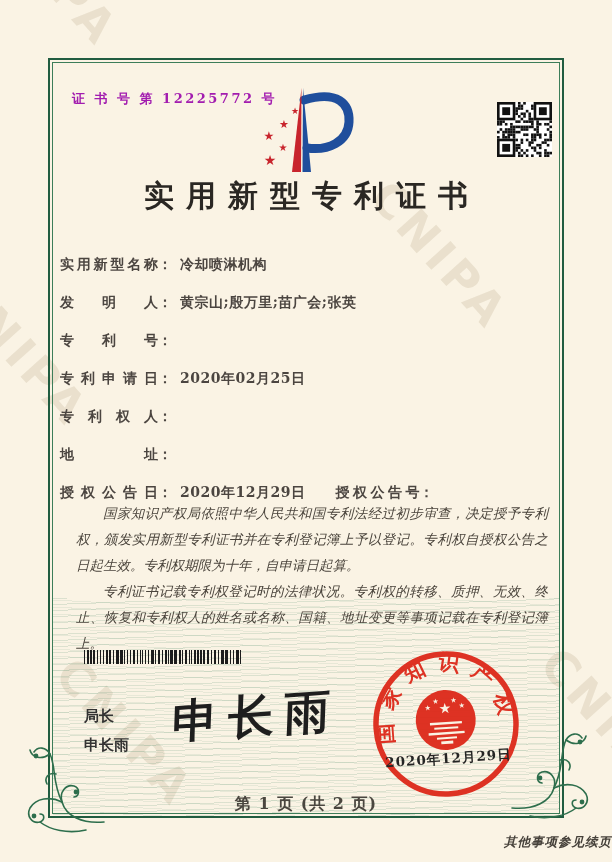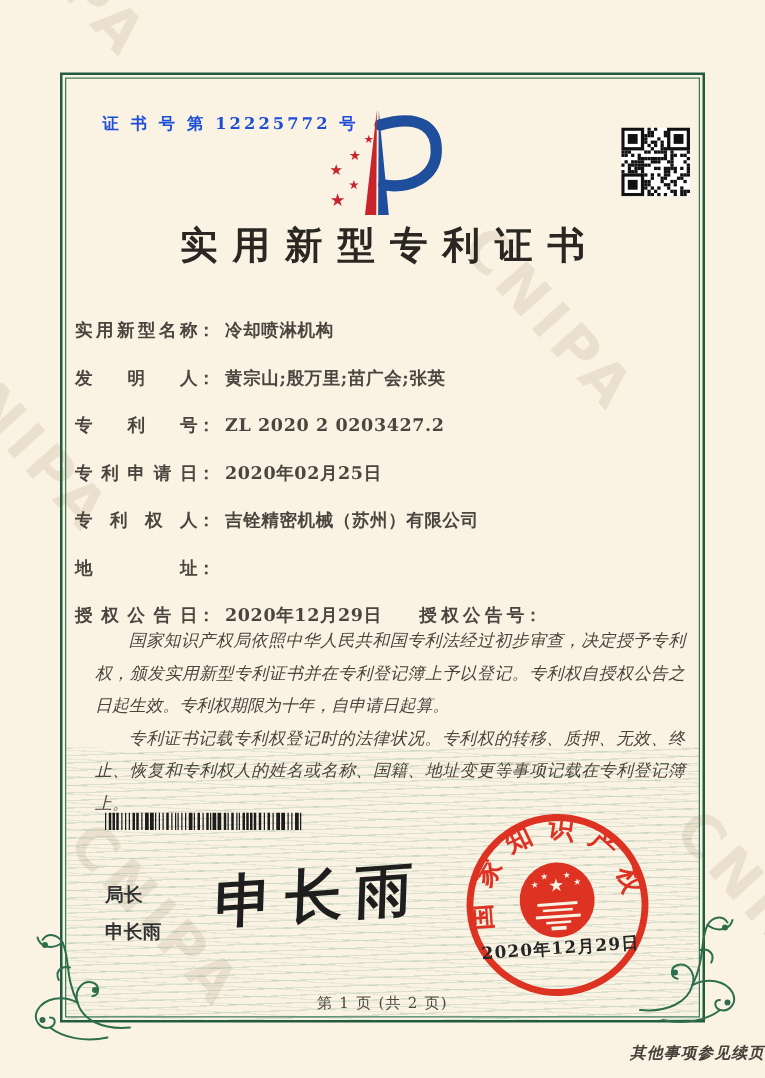--- a/index.html
+++ b/index.html
@@ -28,22 +28,22 @@
   
   .band{
     position:absolute;left:53px;top:598px;width:506px;height:218px;z-index:1;
     background-image:
       repeating-linear-gradient(178deg, rgba(98,152,120,0.20) 0 1px, transparent 1px 6px),
       repeating-linear-gradient(183deg, rgba(98,152,120,0.12) 0 1px, transparent 1px 7px);
   }
   .ornament{position:absolute;z-index:2;}
   
   .cert-no{
-    position:absolute;left:82px;top:90px;z-index:2;
-    font-size:13px;letter-spacing:2.5px;color:#1d4ed8;font-weight:600;
+    position:absolute;left:72px;top:90px;z-index:2;
+    font-size:13px;letter-spacing:2.5px;color:#a21caf;font-weight:600;
   }
   .logo{position:absolute;left:250px;top:84px;z-index:2;}
   .qr{position:absolute;left:497px;top:102px;width:55px;height:55px;z-index:2;}
   .title{
     position:absolute;left:48px;top:176px;width:516px;z-index:2;
     text-align:center;font-size:30px;font-weight:bold;color:#2a2723;
     letter-spacing:12px;padding-left:12px;box-sizing:border-box;
   }
   
   .fields{position:absolute;left:60px;top:246px;width:470px;z-index:2;}
@@ -63,21 +63,21 @@
   .barcode{position:absolute;left:84px;top:650px;width:159px;height:14px;z-index:2;}
   .officer{position:absolute;left:84px;top:702px;z-index:2;font-size:15px;line-height:29px;color:#333;font-weight:600;}
   .signature{
     position:absolute;left:172px;top:686px;z-index:3;
     font-size:46px;font-weight:bold;color:#1e1e1e;letter-spacing:10px;
     transform:rotate(-4deg) skewX(-6deg);white-space:nowrap;
   }
   .seal{position:absolute;left:366px;top:644px;width:160px;height:160px;z-index:4;transform:rotate(-4deg);opacity:0.96;}
   .page-ind{
     position:absolute;left:48px;top:794px;width:516px;z-index:2;
-    text-align:center;font-size:12px;color:#4a463f;letter-spacing:1px;font-weight:400;
+    text-align:center;font-size:16px;color:#4a463f;letter-spacing:1px;font-weight:700;
   }
   .cont-note{
     position:absolute;left:0;top:834px;width:612px;z-index:2;
     text-align:right;font-size:12.5px;color:#46413a;font-style:italic;font-weight:600;letter-spacing:1px;
   }
 </style>
 </head>
 <body>
 
 <div class="wm" style="left:-40px;top:-55px">CNIPA</div>
@@ -290,31 +290,29 @@
     <span class="fvalue">冷却喷淋机构</span>
   </div>
   <div class="frow">
     <span class="flabel">发明人</span>
       <span class="fcolon">：</span>
     <span class="fvalue">黄宗山;殷万里;苗广会;张英</span>
   </div>
   <div class="frow">
     <span class="flabel">专利号</span>
       <span class="fcolon">：</span>
-    <span class="fvalue">ZL 2020 2 0203427.2</span>
   </div>
   <div class="frow">
     <span class="flabel">专利申请日</span>
       <span class="fcolon">：</span>
     <span class="fvalue">2020年02月25日</span>
   </div>
   <div class="frow">
     <span class="flabel">专利权人</span>
       <span class="fcolon">：</span>
-    <span class="fvalue">吉铨精密机械（苏州）有限公司</span>
   </div>
   <div class="frow">
     <span class="flabel">地址</span>
       <span class="fcolon">：</span>
   </div>
   <div class="frow">
     <span class="flabel">授权公告日</span>
       <span class="fcolon">：</span>
     <span class="fvalue">2020年12月29日</span>
     <span class="pair2">

